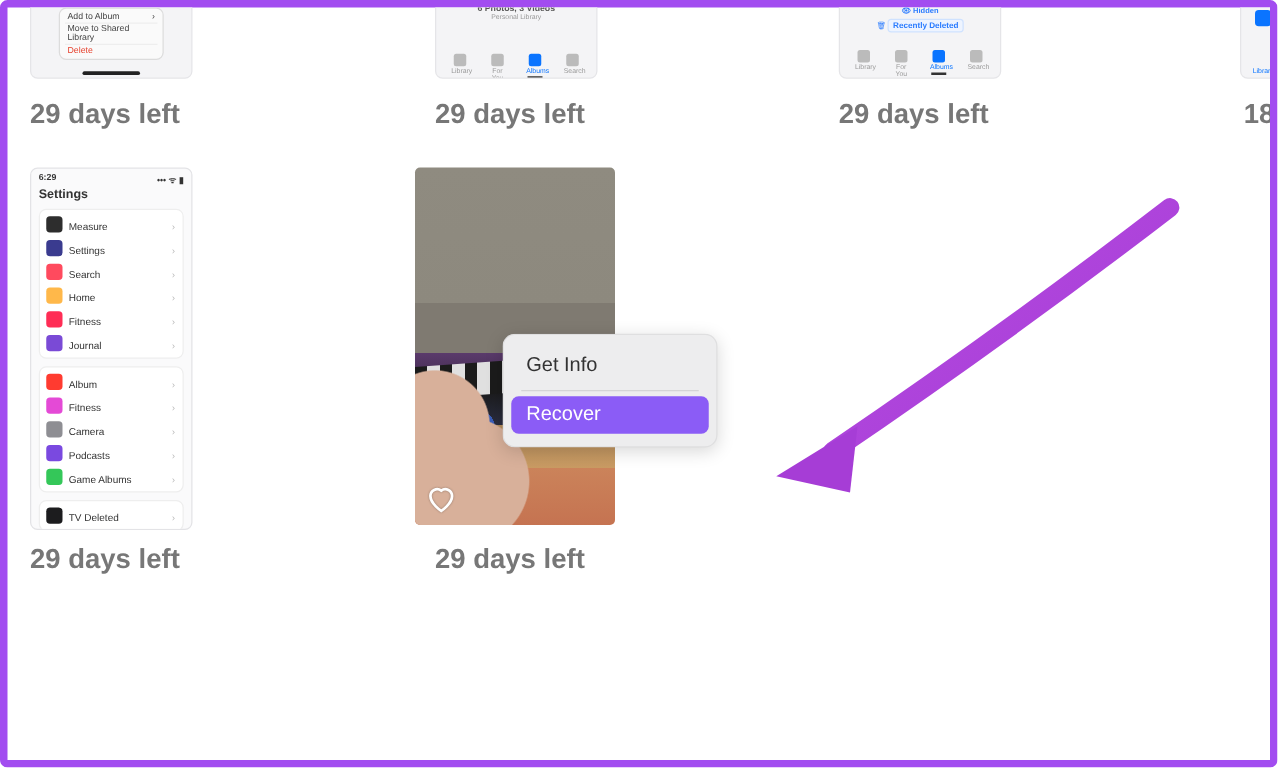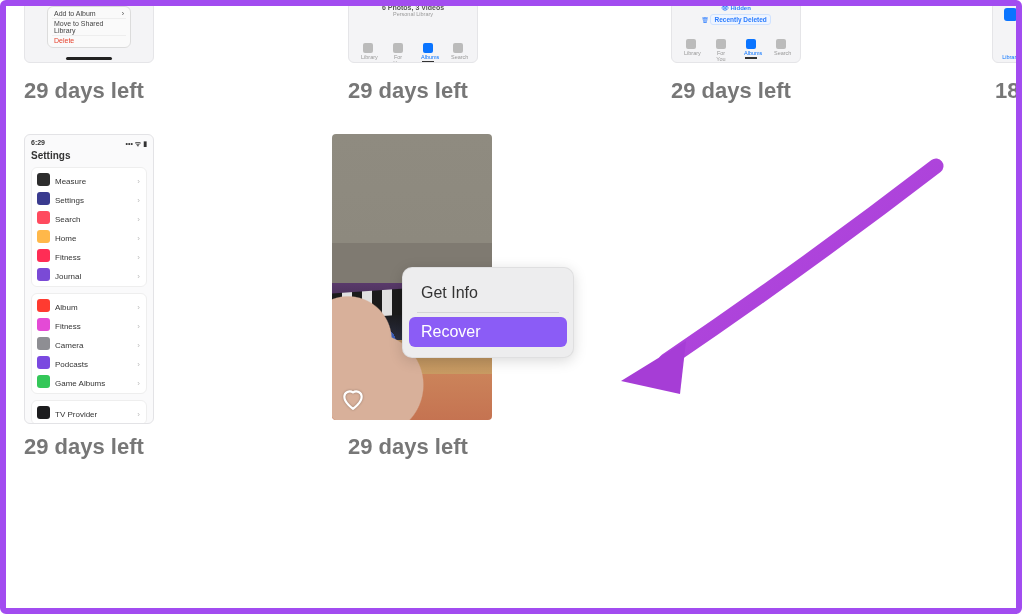--- a/index.html
+++ b/index.html
@@ -202,21 +202,21 @@
               <span>Podcasts</span>
             </div>
             <div class="srow">
               <div class="sicon" style="background: rgb(52, 199, 89);"></div>
               <span>Game Albums</span>
             </div>
           </div>
           <div class="sgroup">
             <div class="srow">
               <div class="sicon" style="background: rgb(28, 28, 30);"></div>
-              <span>TV Provider</span>
+              <span>TV Deleted</span>
             </div>
           </div>
         </div>
     </div>
     <div class="item caption" style="left:18px; top:428px;">29 days left</div>
 
     <div class="item" style="left:326px; top:128px;">
       <div class="video-thumb">
         <div class="stripe"></div>
         <div class="bluedot"></div>

